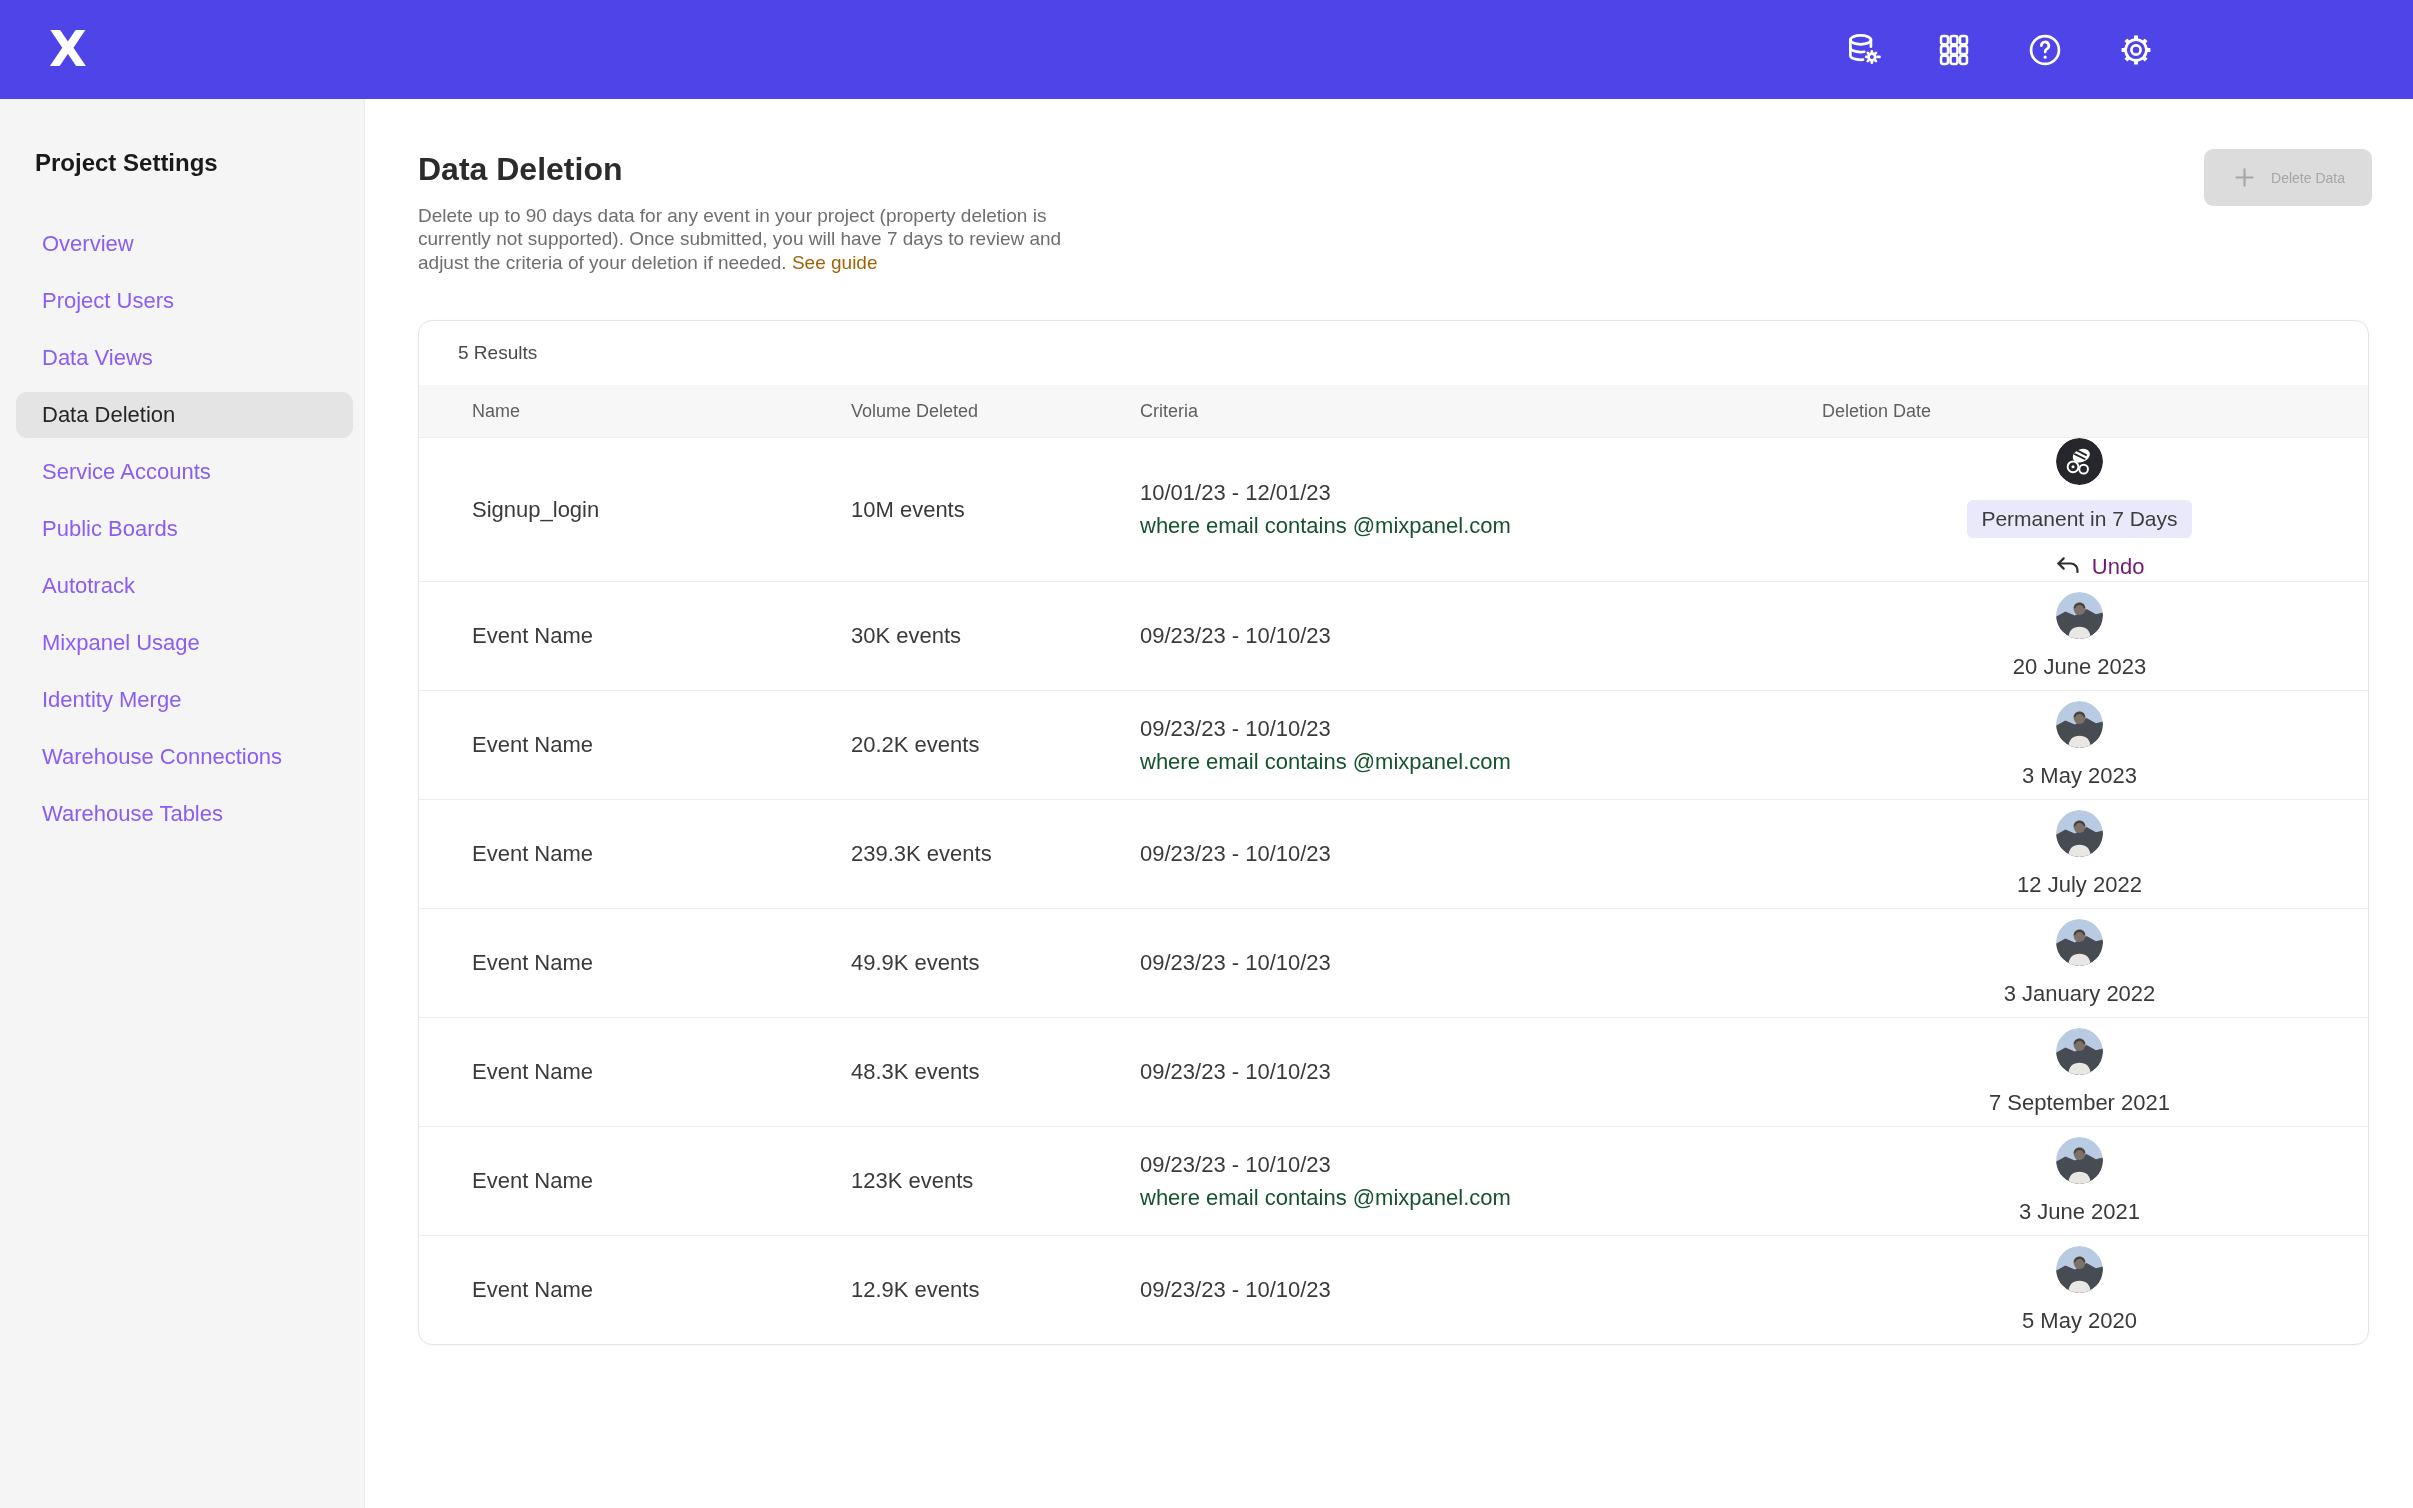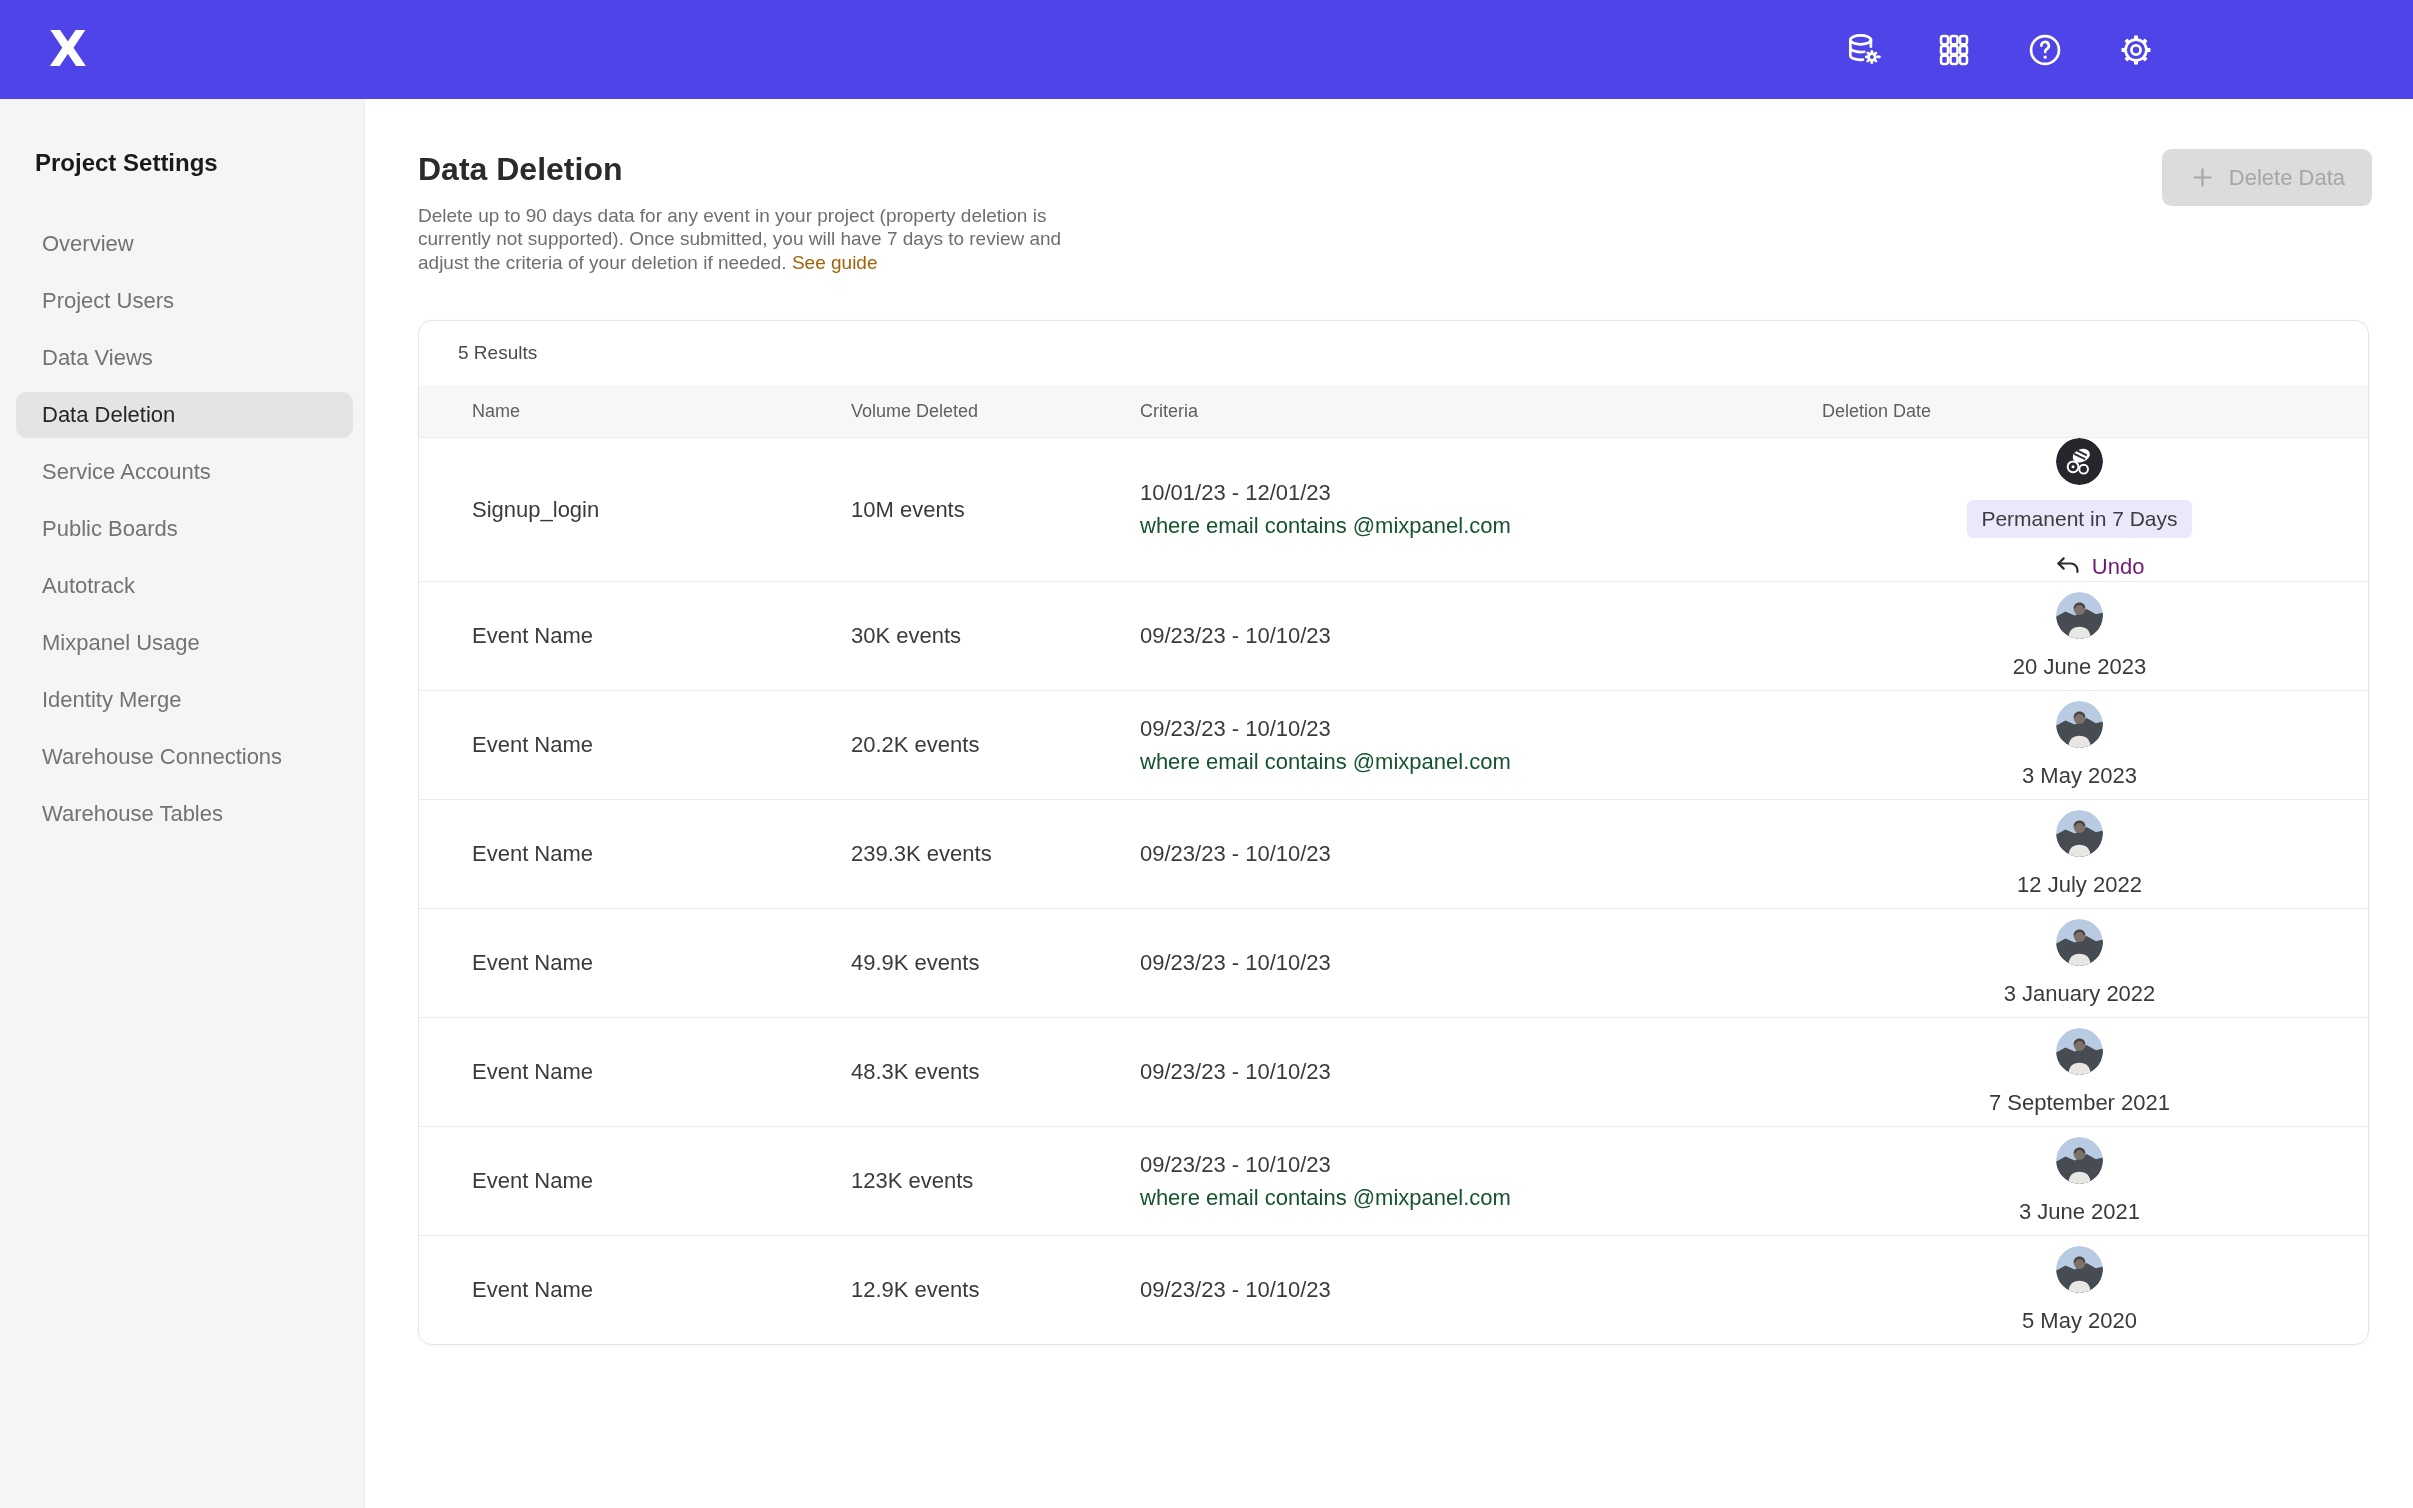--- a/index.html
+++ b/index.html
@@ -27,39 +27,39 @@
   .sidebar{
     position:absolute;top:99px;left:0;bottom:0;width:365px;
     background:#F5F5F5;border-right:0.8px solid #EBEBEB;box-sizing:border-box;
   }
   .sidebar-title{
     margin:50px 0 0 35px;font-size:24px;font-weight:700;color:#1a1a1a;
   }
   .nav{margin-top:38px;}
   .nav-item{
     position:relative;height:57px;display:flex;align-items:center;
-    padding-left:42px;font-size:22px;color:#737373;cursor:pointer;
+    padding-left:42px;font-size:22px;color:#8b5cf6;cursor:pointer;
   }
   .nav-item .nav-label{position:relative;z-index:2;}
   .nav-item.active{color:#262626;}
   .nav-item.active::before{
     content:"";position:absolute;left:15.7px;right:11px;top:5.5px;bottom:5.5px;
     background:#E4E4E4;border-radius:11px;z-index:1;
   }
   
   .main{position:absolute;left:365px;top:99px;right:0;bottom:0;background:#fff;}
   .page-head{position:relative;padding:52px 44px 0 53px;}
   .page-title{font-size:32px;font-weight:700;color:#2b2b2b;margin:0;}
   .page-desc{
     margin:15.7px 0 0 0;max-width:698px;font-size:19px;line-height:23.6px;color:#6e6e6e;
   }
   .see-guide{color:#a16207;text-decoration:none;cursor:pointer;}
   .delete-btn{
     position:absolute;top:50px;right:41px;height:57px;padding:0 27px;
-    background:#DCDCDC;color:#A6A6A6;font-size:22px;border:none;border-radius:9.4px;
+    background:#DCDCDC;color:#A6A6A6;font-size:14px;border:none;border-radius:9.4px;
     display:flex;align-items:center;gap:12.6px;cursor:default;
     font-family:inherit;
   }
   .plus-icon{width:27px;height:27px;display:block;}
   
   .card{
     margin:46px 44px 0 53px;background:#fff;border:1.6px solid #E5E5E5;
     border-radius:14px;overflow:hidden;box-shadow:0 0.8px 3.1px rgba(0,0,0,0.03);
   }
   .card-top{

